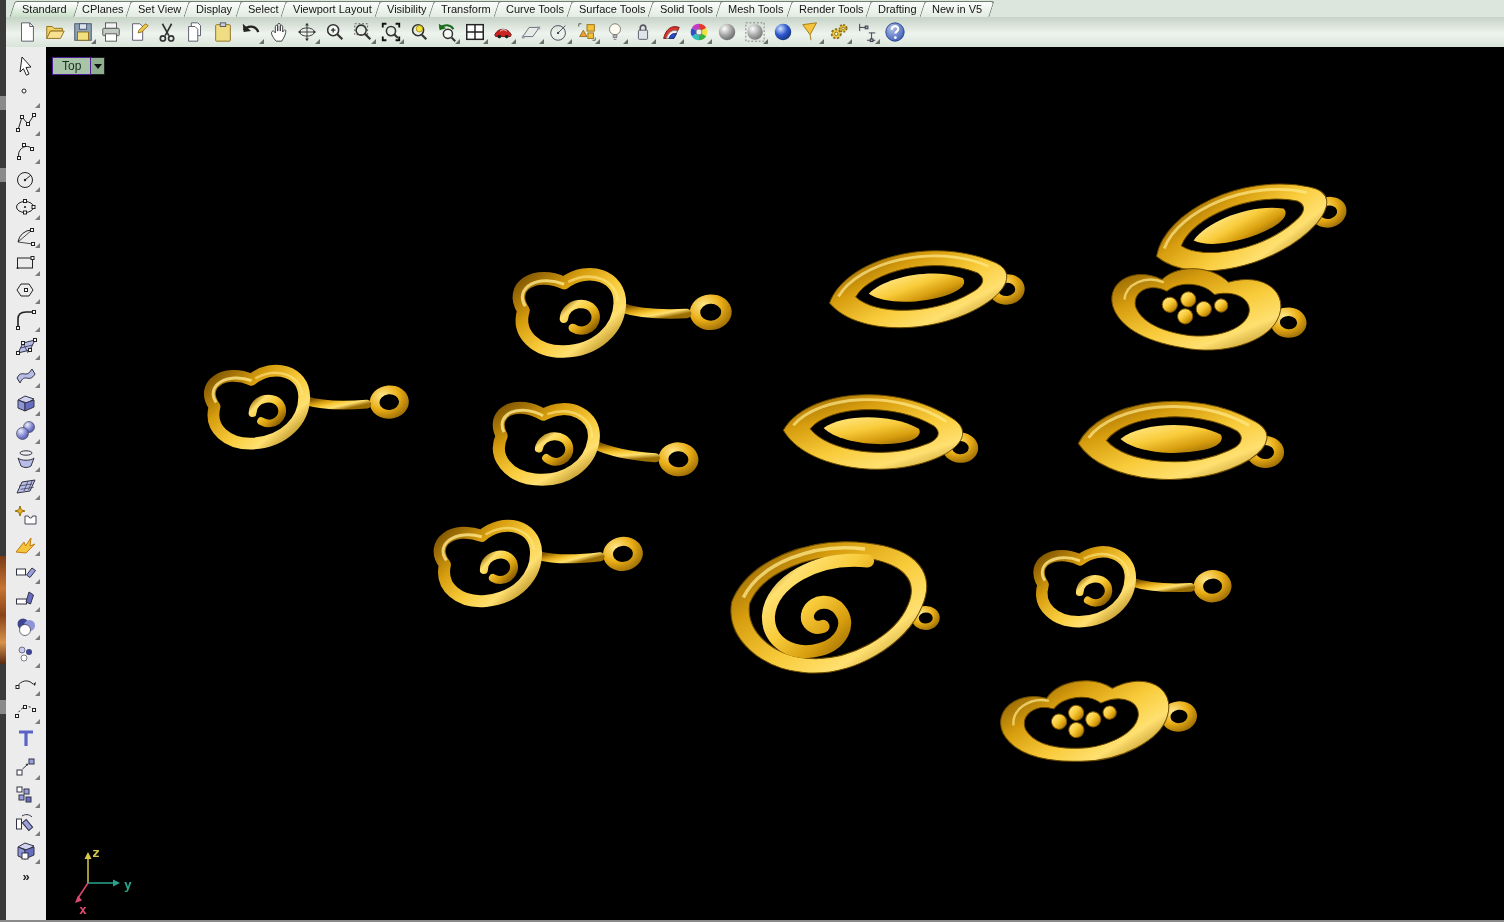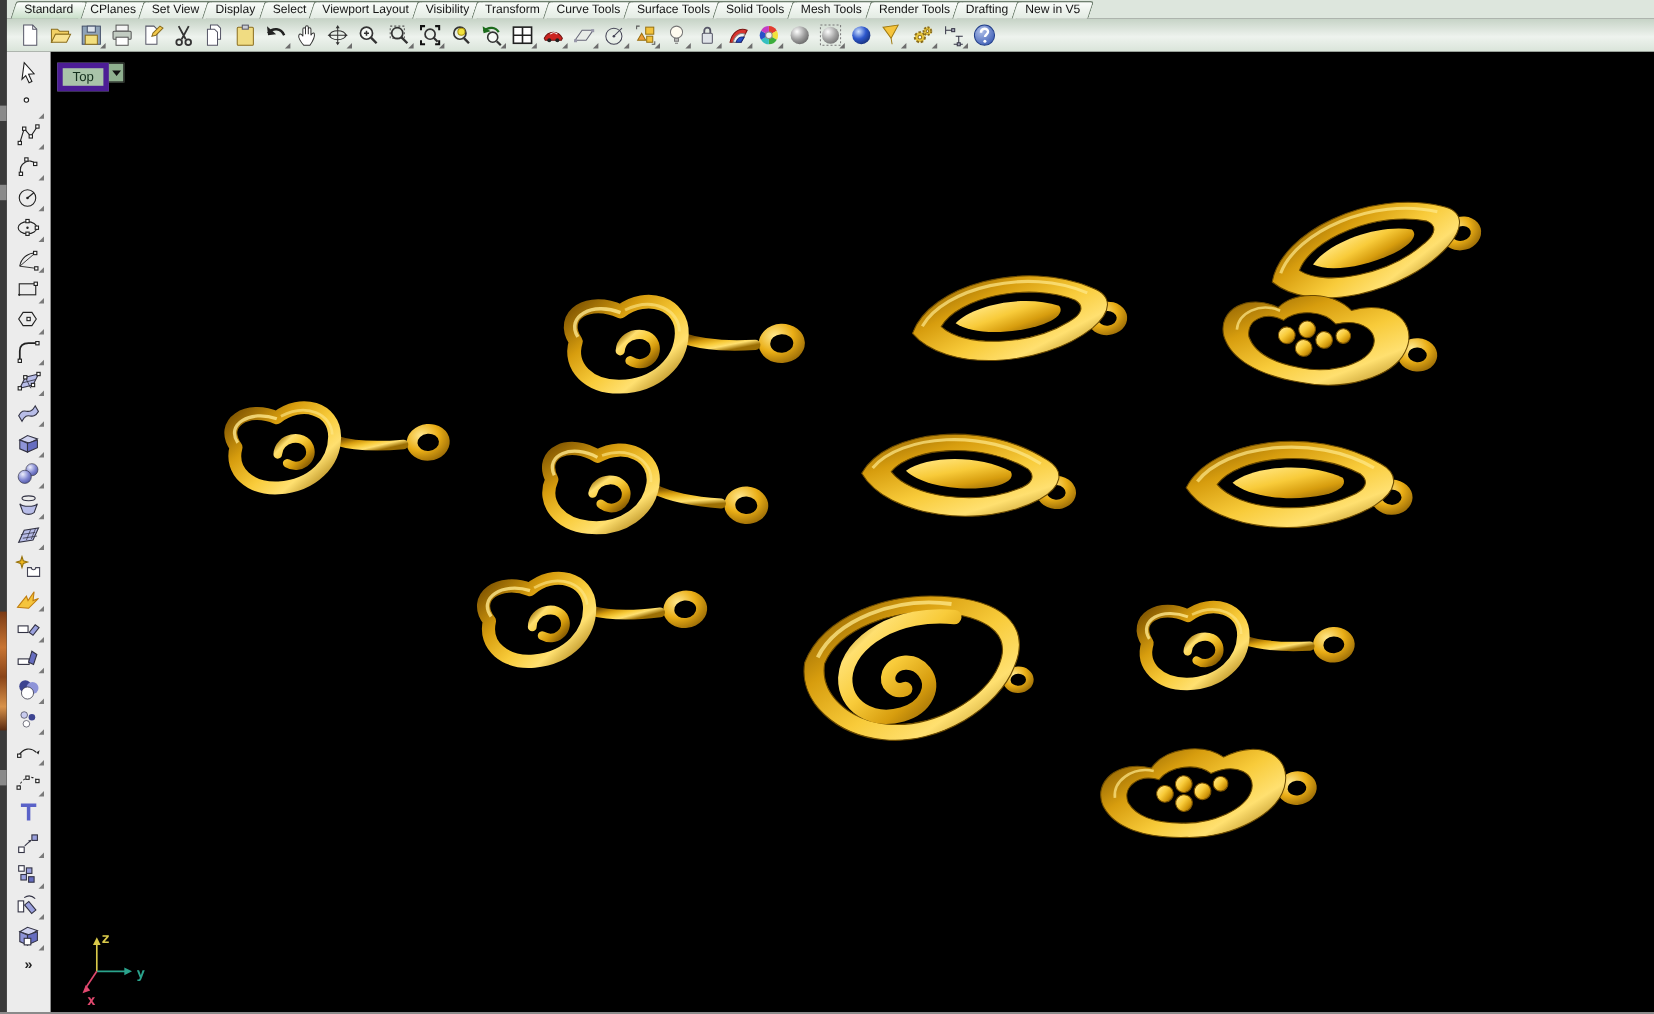--- a/index.html
+++ b/index.html
@@ -30,21 +30,21 @@
     display:flex;flex-direction:column;align-items:center;padding-top:8px;box-sizing:border-box;gap:4px;z-index:2;}
   .stool{width:24px;height:24px;position:relative;flex:0 0 auto;}
   .stool svg{width:24px;height:24px;}
   .stool.flyout::after{content:"";position:absolute;right:-2px;bottom:-1px;
     border-left:5px solid transparent;border-bottom:5px solid #7a7a7a;}
   .more{color:#222;font-size:13px;font-weight:bold;margin-top:2px;}
   
   .viewport{position:absolute;left:46px;top:47px;width:1458px;height:873px;background:#000;}
   .vp-svg{position:absolute;left:0;top:0;width:100%;height:100%;}
   .vp-label{position:absolute;left:6px;top:10px;display:flex;z-index:2;}
-  .vp-name{background:#a9c4a9;border:5px solid #4c1d95;color:#14301d;font-size:12px;
+  .vp-name{background:#a9c4a9;border:1px solid #4c1d95;color:#14301d;font-size:12px;
     padding:0 9px;height:16px;line-height:16px;}
   .vp-drop{width:13px;height:16px;background:#8fb08f;border:1px solid #222;border-left:none;
     display:flex;align-items:center;justify-content:center;box-sizing:content-box;}
   .vp-drop::after{content:"";border-left:4px solid transparent;border-right:4px solid transparent;border-top:5px solid #111;}
   .bottom-strip{position:absolute;left:0;bottom:0;width:1504px;height:2px;background:#8a8a8a;z-index:6;}
   .hidden-defs{position:absolute;width:0;height:0;overflow:hidden;}
   .axis-text{font-family:"DejaVu Sans Mono",monospace;font-size:13px;font-weight:bold;}
 </style>
 </head>
 <body>

